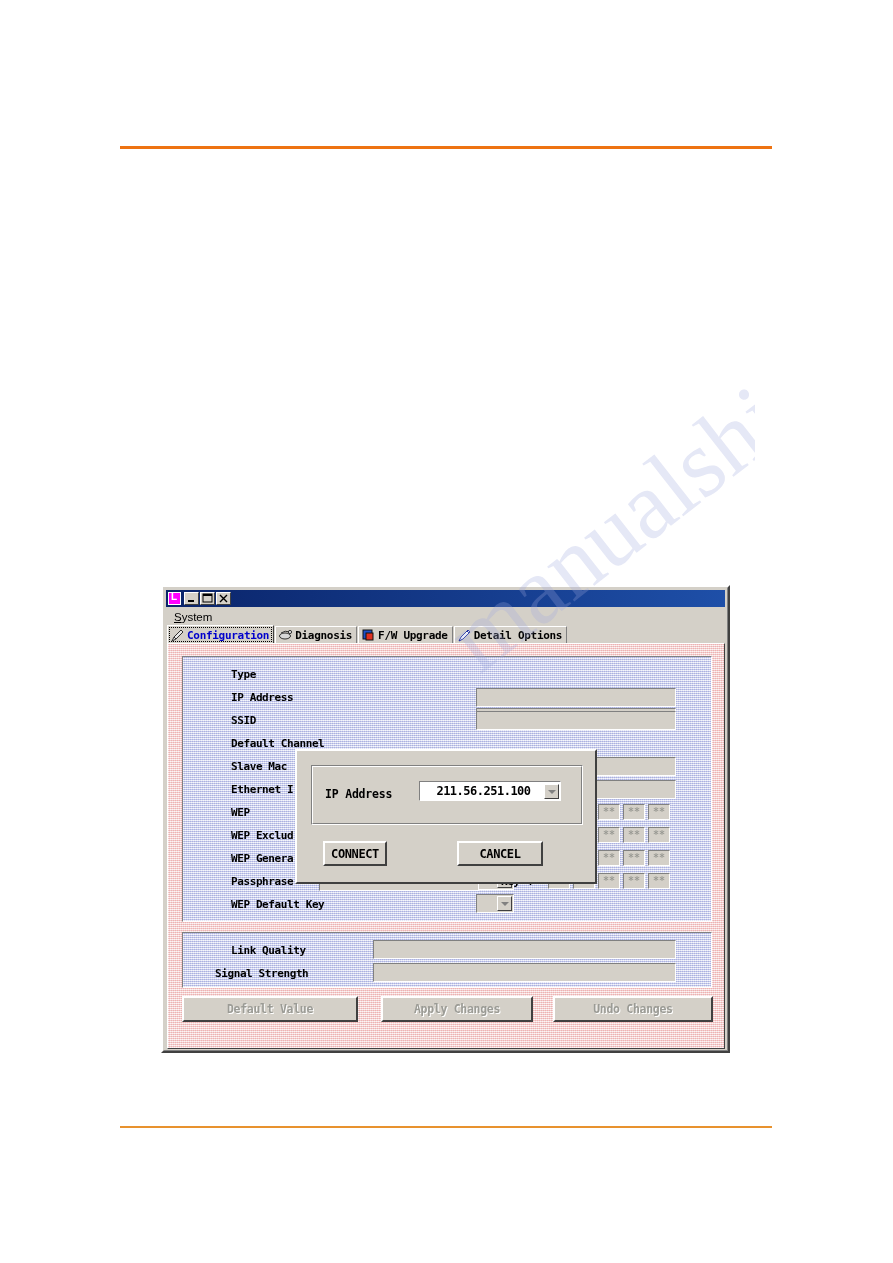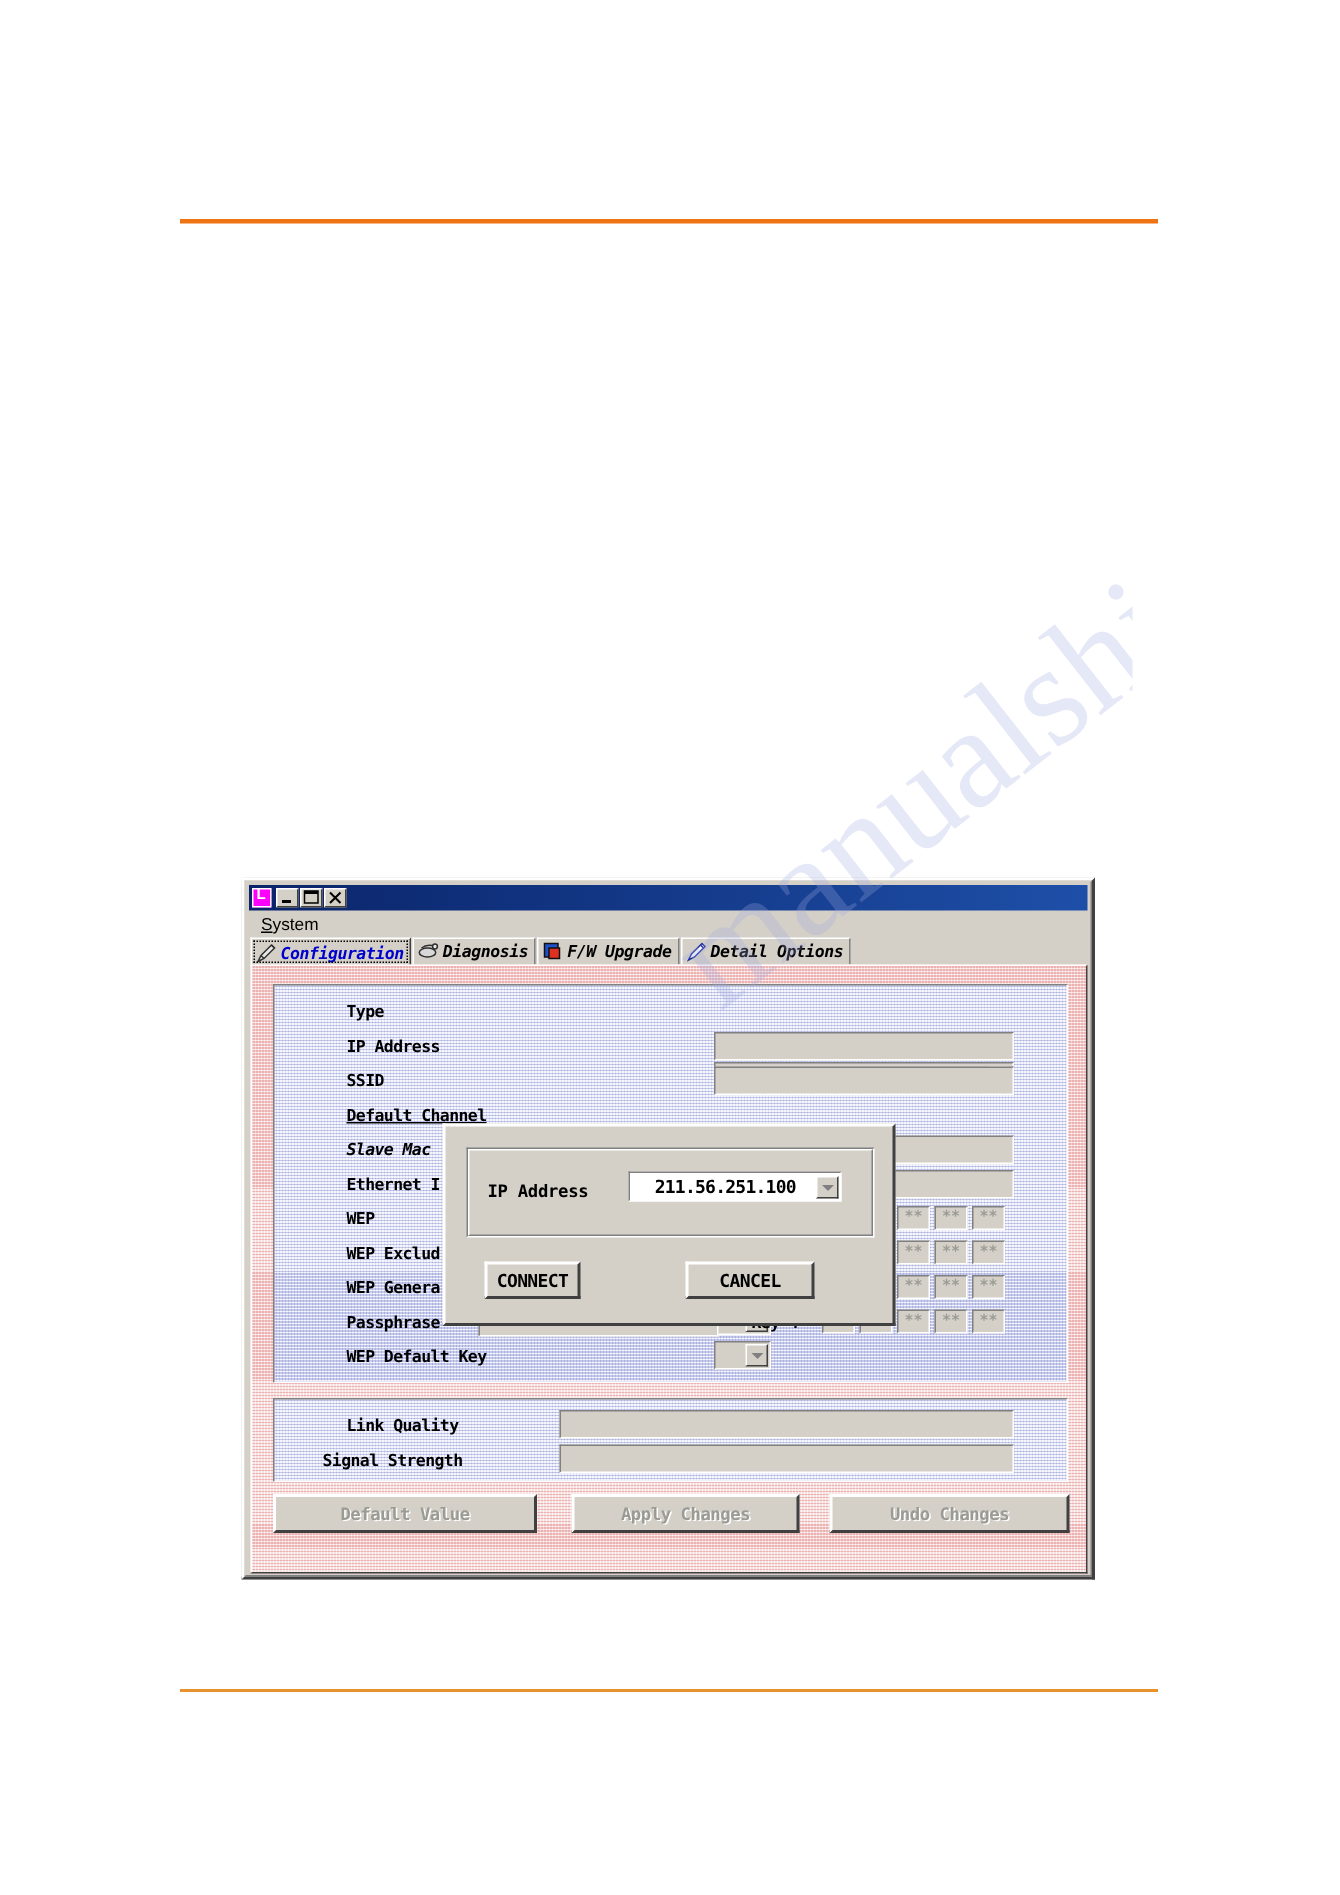--- a/index.html
+++ b/index.html
@@ -148,23 +148,22 @@
   }
   .menu-item u { text-decoration: underline; }
 
   
   .tabstrip {
     position: absolute;
     left: 4px; top: 38px;
     width: 558px;
     height: 19px;
     display: flex;
-    align-items: flex-start;
-    box-sizing: border-box;
-    font-style: italic;
+    align-items: center;
+    box-sizing: border-box;
   }
   .tab {
     height: 18px;
     background: #d4d0c8;
     border-top: 1px solid #ffffff;
     border-left: 1px solid #ffffff;
     border-right: 1px solid #808080;
     box-sizing: border-box;
     display: flex;
     align-items: center;
@@ -518,22 +517,22 @@
 
   </div>
 
   <div class="content-pane">
 
     <div class="blue-panel" id="panel-main">
 
       <span class="fld-label" style="left:48px; top:11px;">Type</span>
       <span class="fld-label" style="left:48px; top:34px;">IP Address</span>
       <span class="fld-label" style="left:48px; top:57px;">SSID</span>
-      <span class="fld-label" style="left:48px; top:80px;text-decoration:underline;">Default Channel</span>
-      <span class="fld-label" style="left:48px; top:103px;font-style:italic;">Slave Mac</span>
+      <span class="fld-label" style="left:48px; top:80px;">Default Channel</span>
+      <span class="fld-label" style="left:48px; top:103px;">Slave Mac</span>
       <span class="fld-label" style="left:48px; top:126px;">Ethernet I</span>
       <span class="fld-label" style="left:48px; top:149px;">WEP</span>
       <span class="fld-label" style="left:48px; top:172px;">WEP Exclud</span>
       <span class="fld-label" style="left:48px; top:195px;">WEP Genera</span>
       <span class="fld-label" style="left:48px; top:218px;">Passphrase</span>
       <span class="fld-label" style="left:48px; top:241px;">WEP Default Key</span>
 
       <div class="combo" style="left:293px; top:6px; width:200px; height:21px;">
         <span class="combo-text">Access Point</span>
         <span class="combo-arrow"></span>

